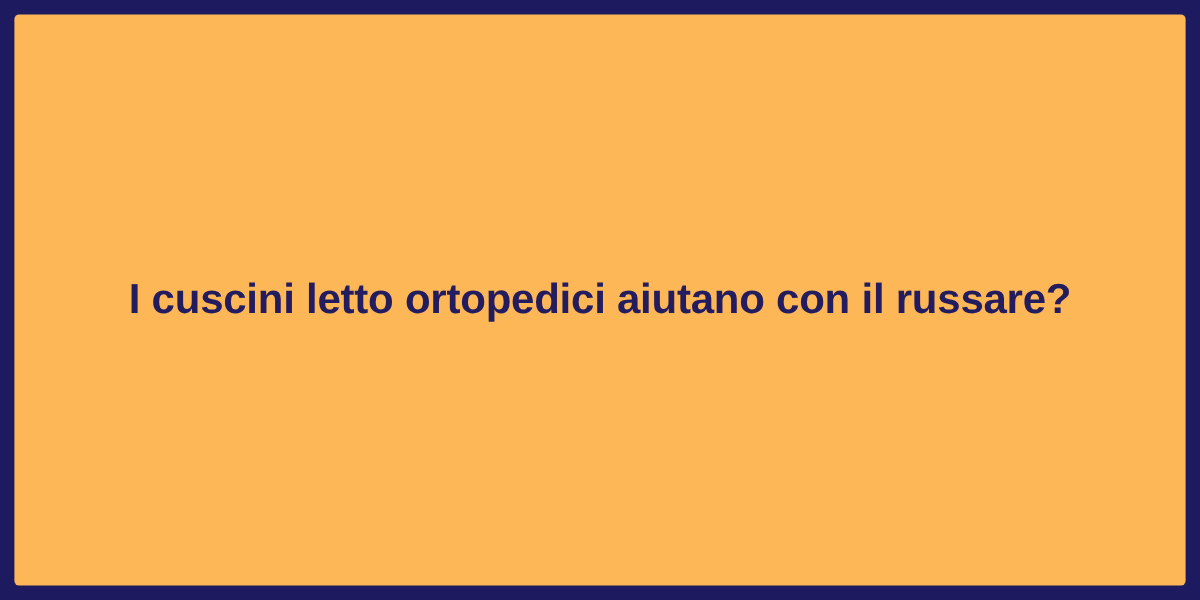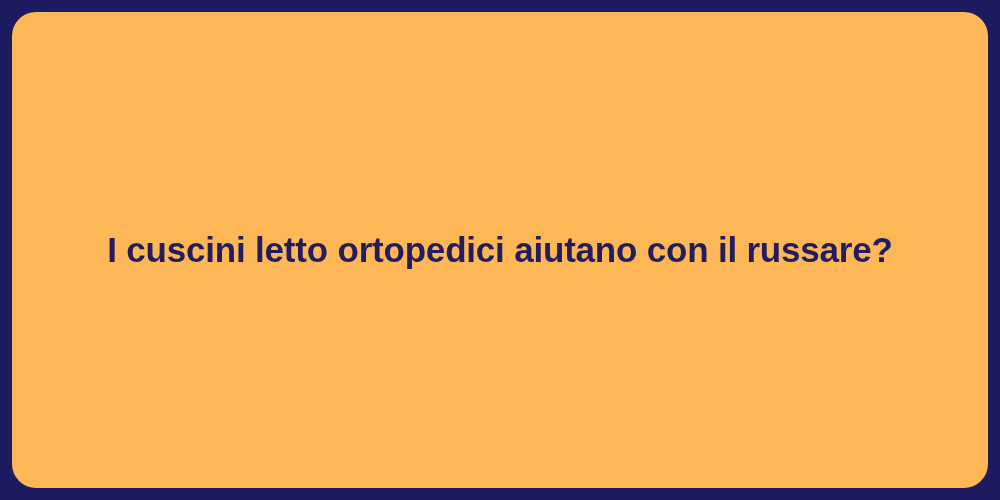--- a/index.html
+++ b/index.html
@@ -23,21 +23,21 @@
     background: #1d1a60;
     padding: 12px;
   }
 
   
   .card {
     box-sizing: border-box;
     width: 100%;
     height: 100%;
     background: #fdb757;
-    border-radius: 24px;
+    border-radius: 4px;
     display: flex;
     align-items: center;
     justify-content: center;
     padding: 0 60px;
   }
 
   .headline {
     margin: 0;
     font-family: "Liberation Sans", sans-serif;
     font-size: 35px;

